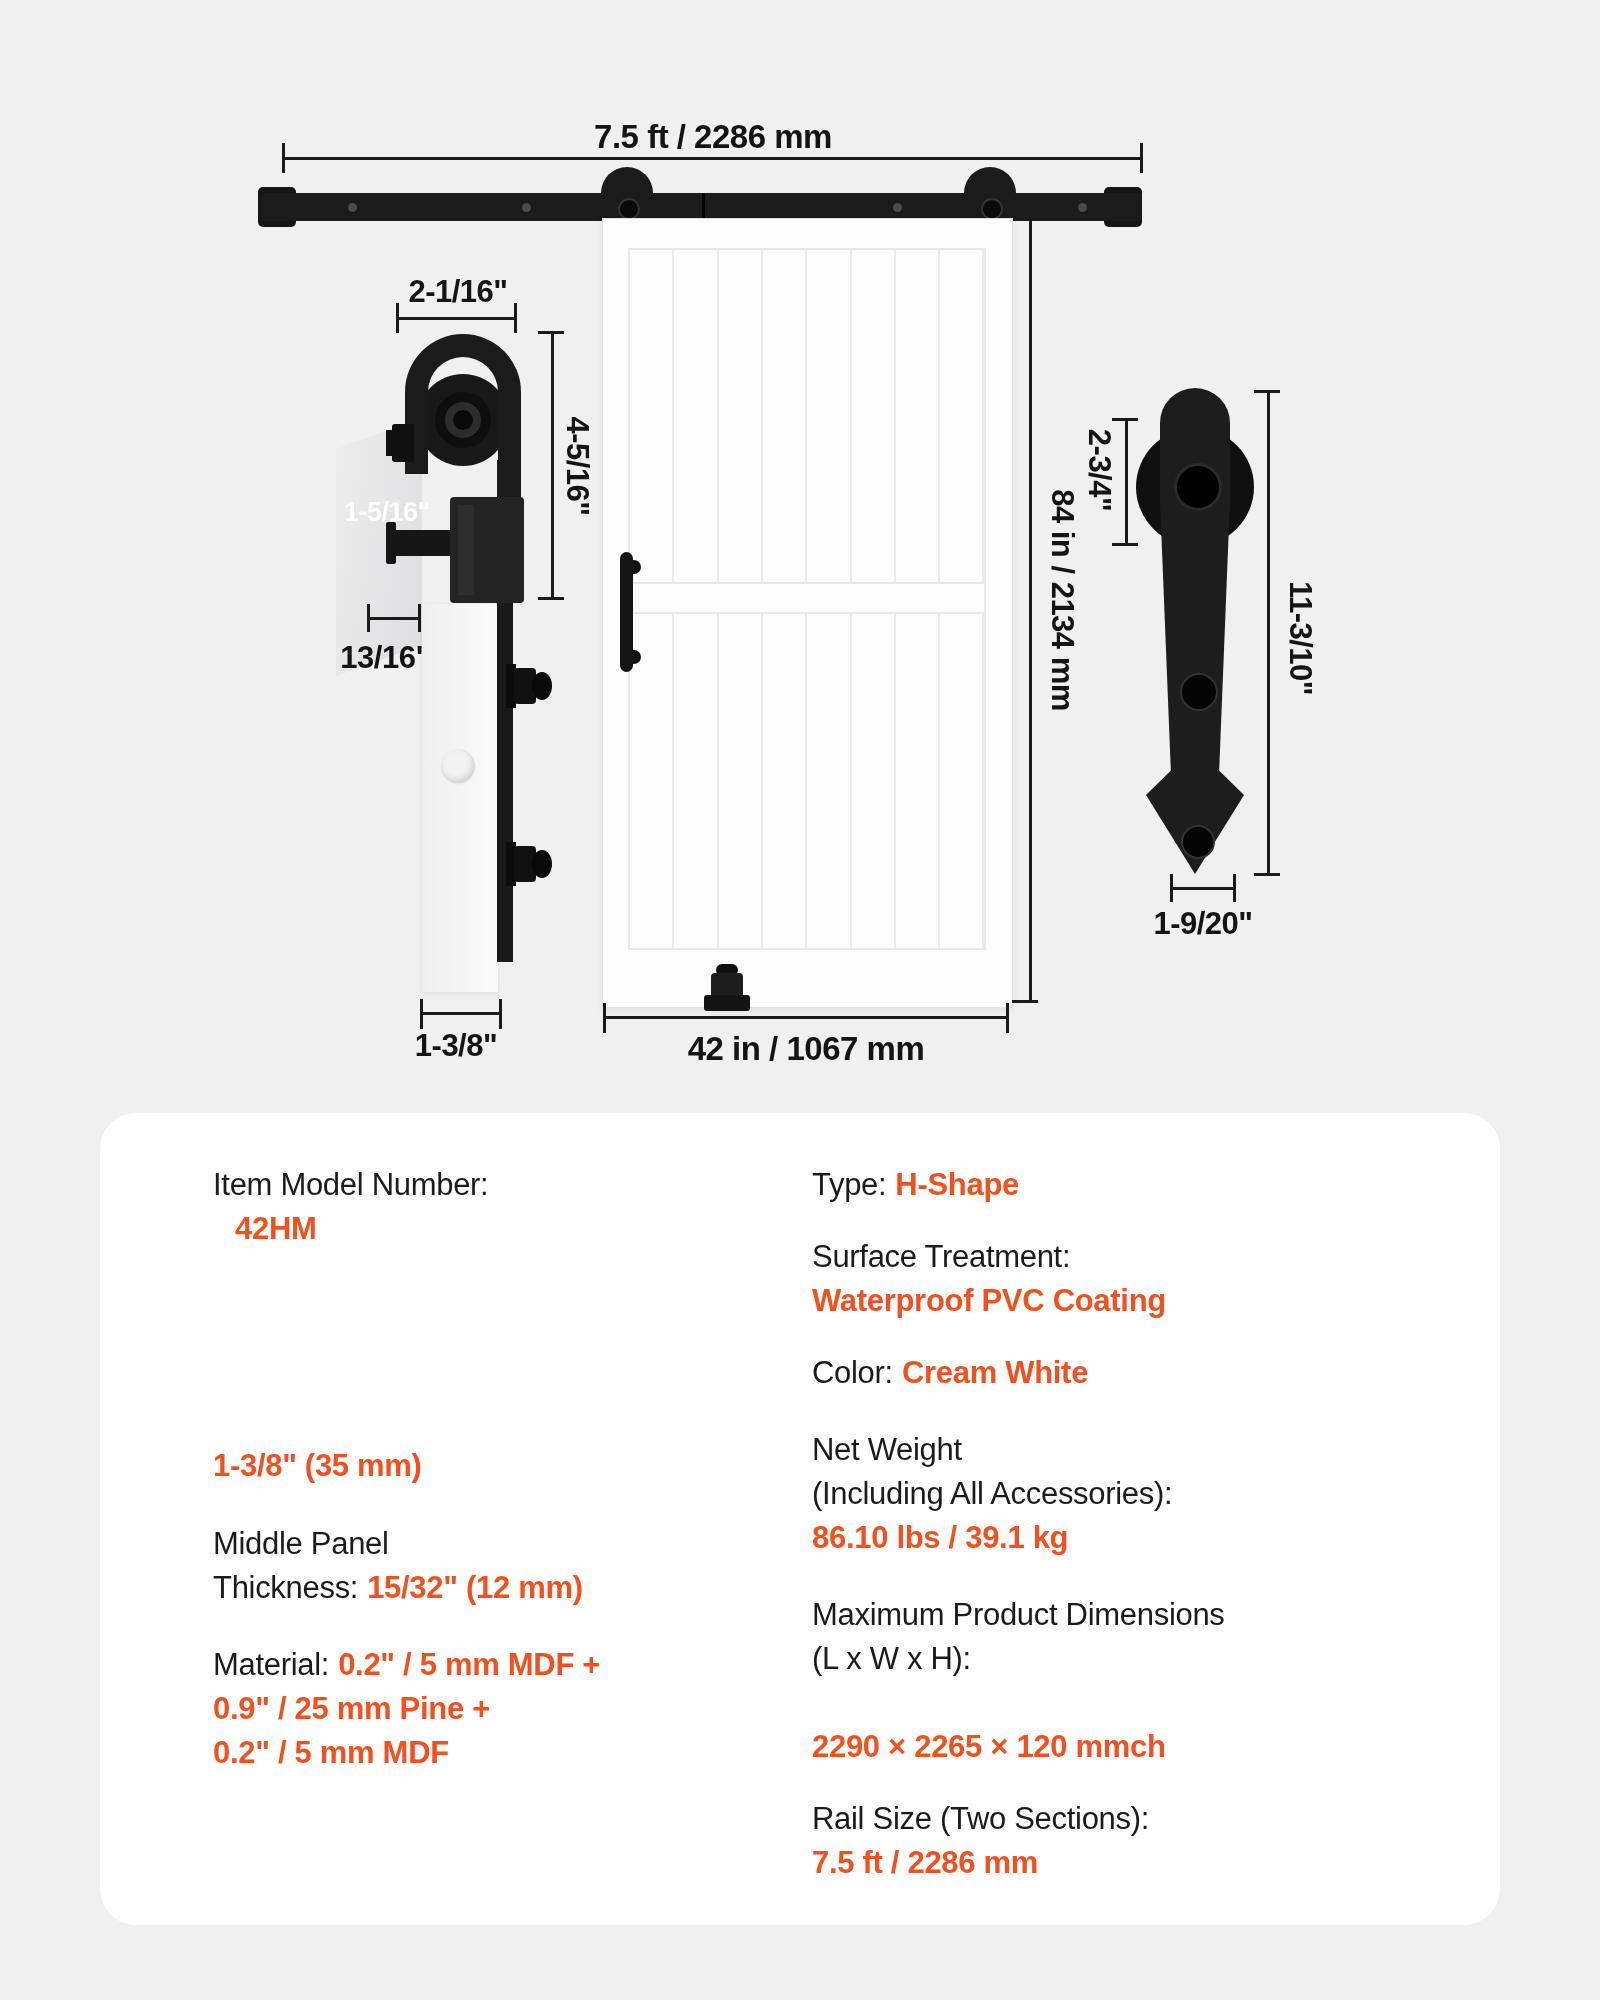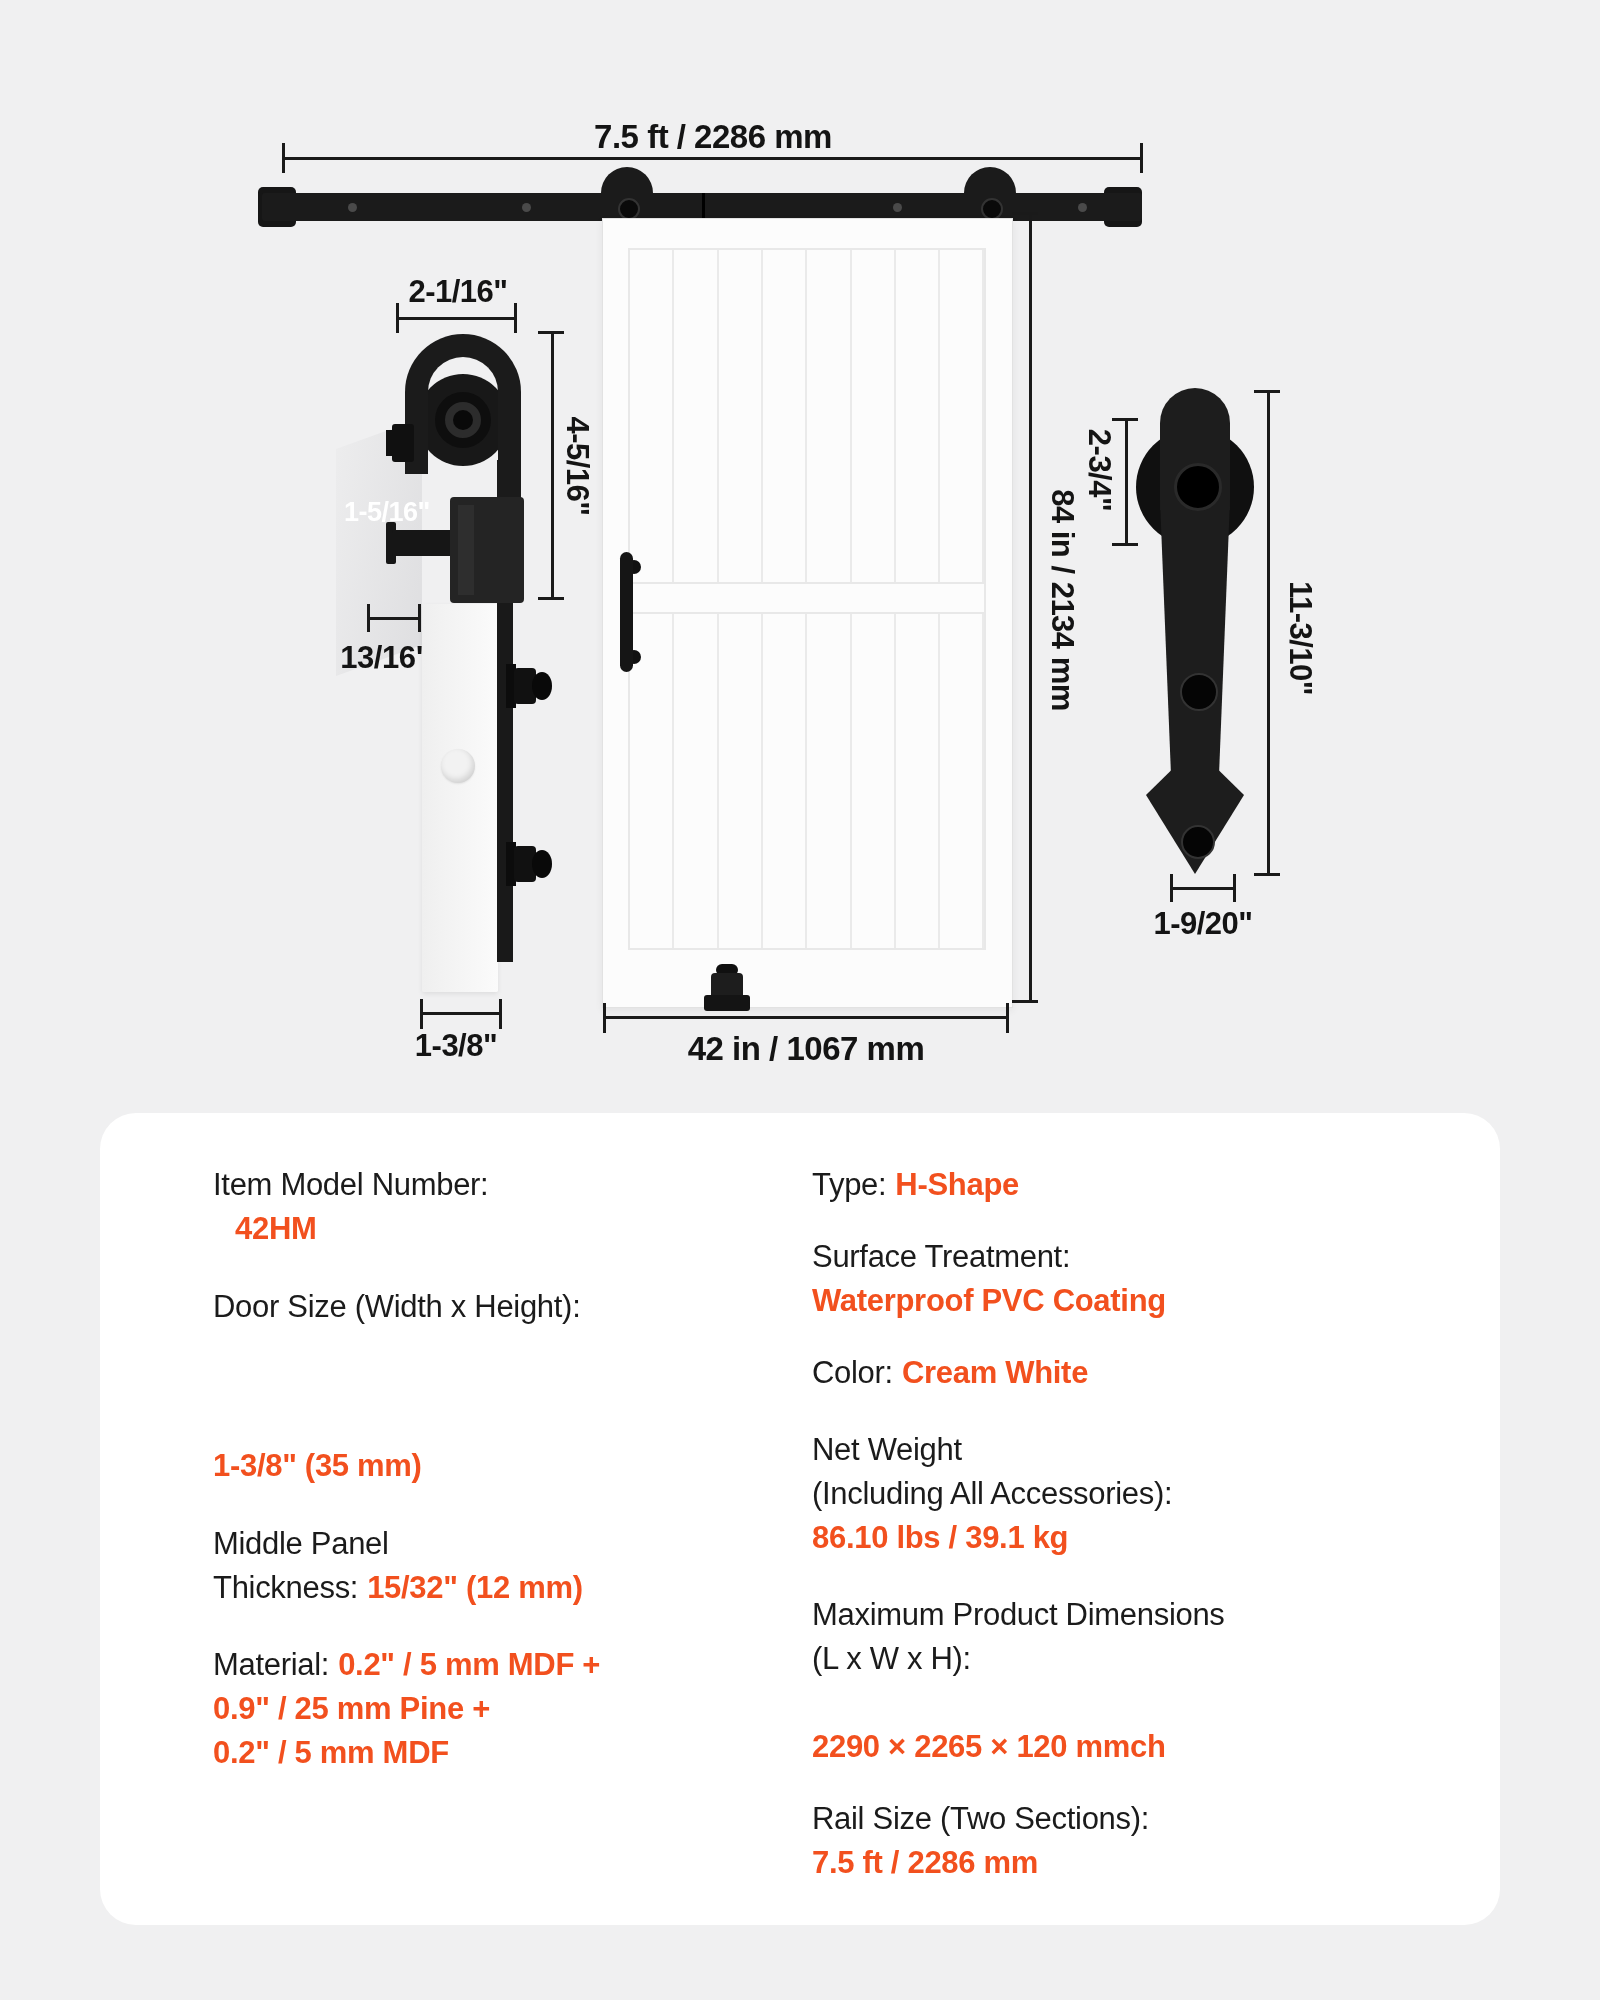--- a/index.html
+++ b/index.html
@@ -163,21 +163,20 @@
   <div class="vt" style="left:1170px;top:874px;height:28px;"></div>
   <div class="vt" style="left:1233px;top:874px;height:28px;"></div>
   <div class="hl" style="left:1171px;top:887px;width:64px;"></div>
   <div class="dim" style="left:1108px;top:906px;width:190px;">1-9/20"</div>
 
   <div class="card"></div>
 
   <div class="sline lbl" style="left:213px;top:1163px;">Item Model Number:</div>
   <div class="sline val" style="left:213px;top:1207px;margin-left:22px;">42HM</div>
 
-  <div class="sline lbl" style="left:213px;top:1285px;">Door Size (Width x Height):</div>
 
   <div class="sline val" style="left:213px;top:1444px;">1-3/8" (35 mm)</div>
 
   <div class="sline lbl" style="left:213px;top:1522px;">Middle Panel</div>
   <div class="sline mix" style="left:213px;top:1566px;"><span class="lbl">Thickness:</span><span class="val">15/32" (12 mm)</span></div>
 
   <div class="sline mix" style="left:213px;top:1643px;"><span class="lbl">Material:</span><span class="val">0.2" / 5 mm MDF +</span></div>
   <div class="sline val" style="left:213px;top:1687px;">0.9" / 25 mm Pine +</div>
   <div class="sline val" style="left:213px;top:1731px;">0.2" / 5 mm MDF</div>
 

